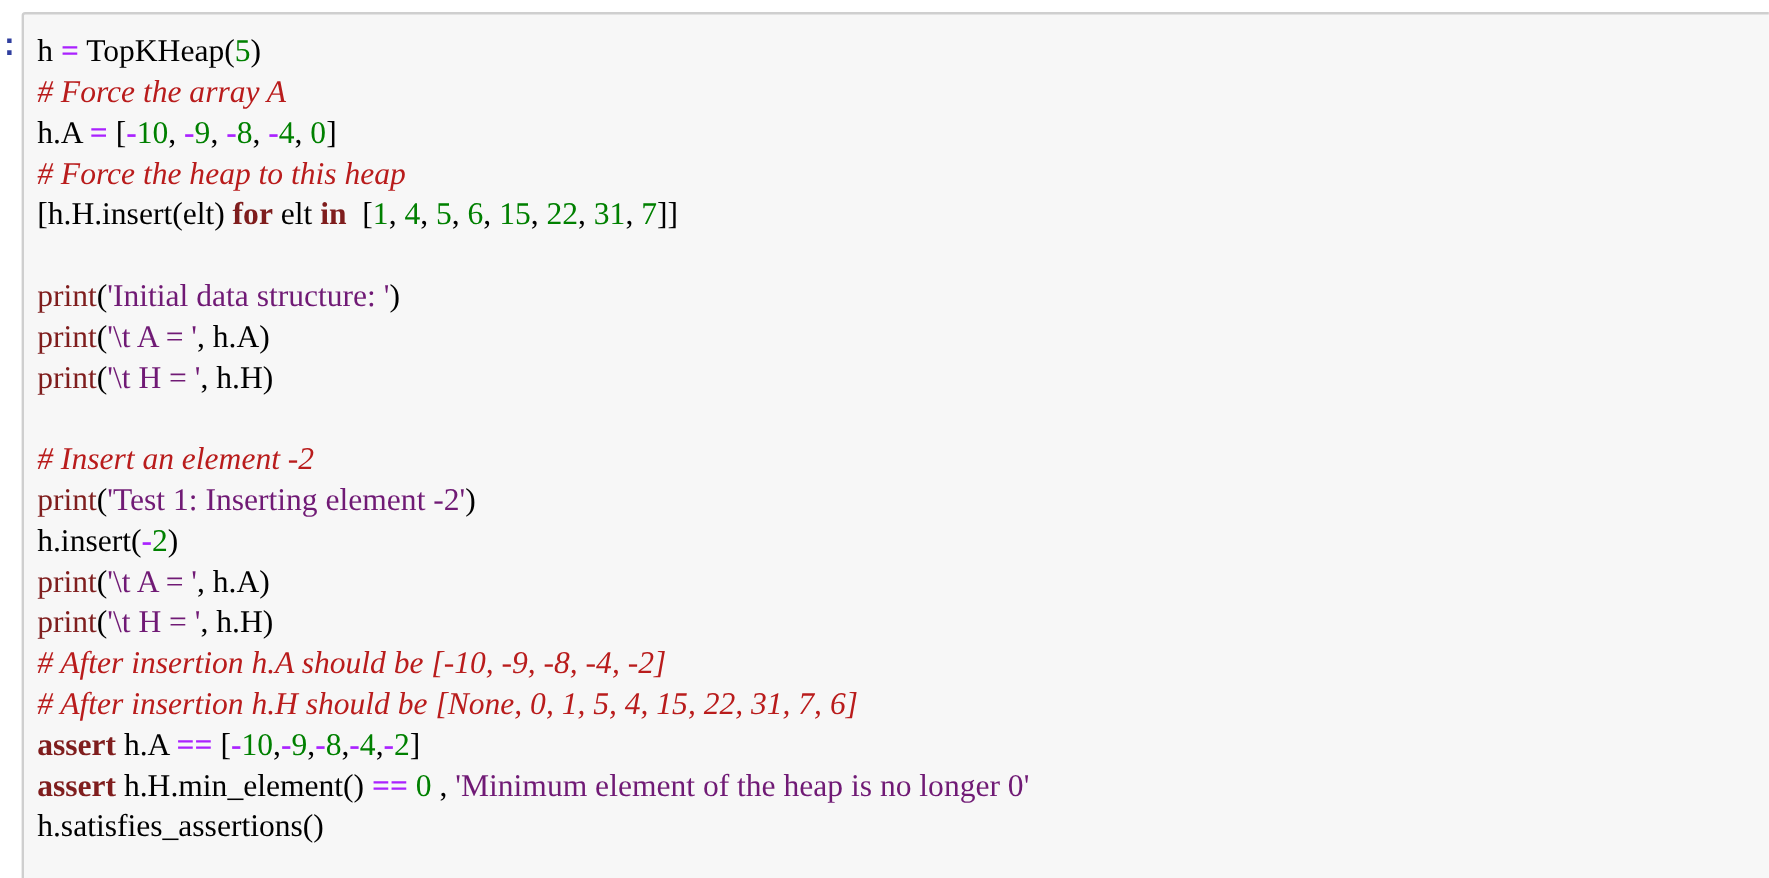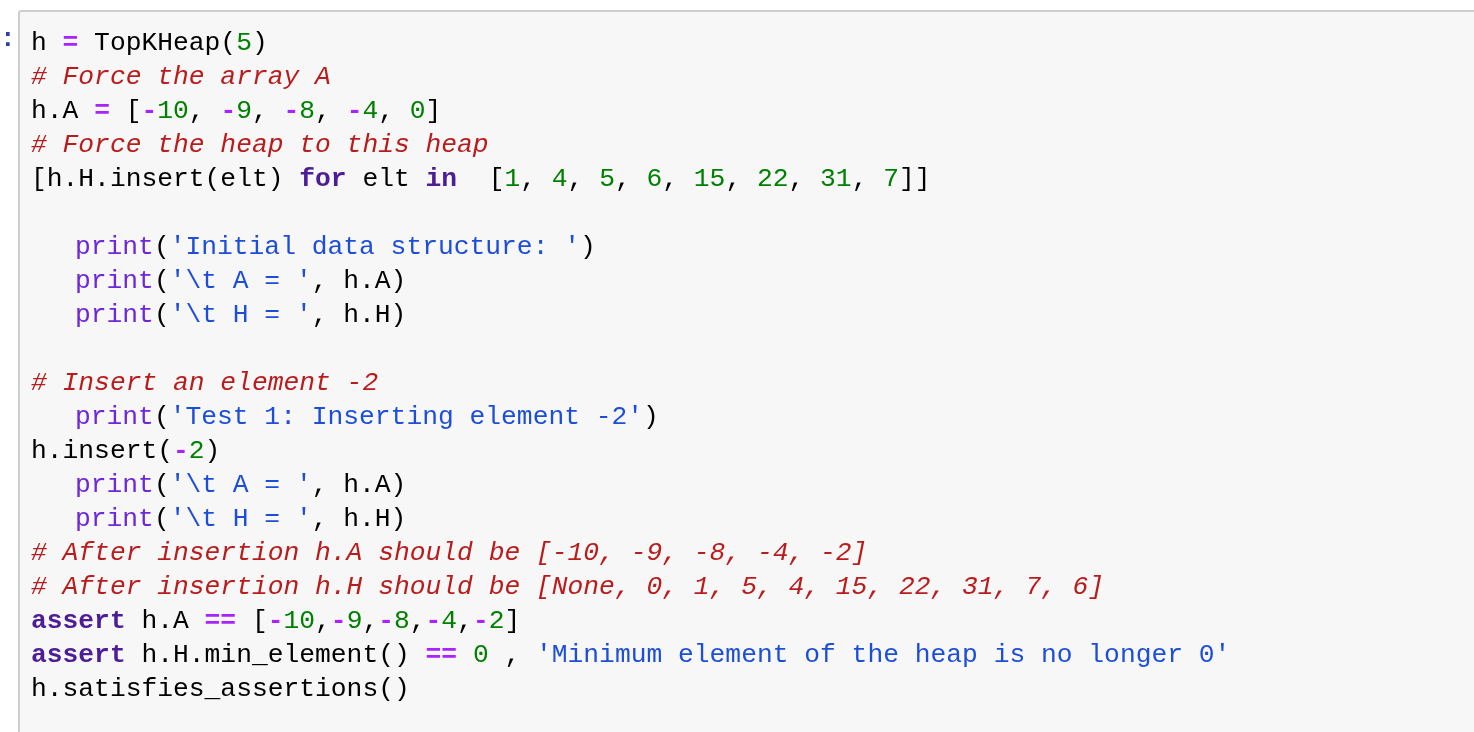--- a/index.html
+++ b/index.html
@@ -12,26 +12,26 @@
   .cell {
     position: absolute; left: 18px; top: 10px; width: 1480px; height: 760px;
     background: #f7f7f7; border: 2px solid #cfcfcf; border-radius: 3px;
     box-sizing: border-box;
   }
   .code {
     position: absolute; left: 11px; top: 14px; margin: 0;
     font-family: "Liberation Mono", monospace; font-size: 26.3px; line-height: 34px;
     color: #000000; white-space: pre;
   }
-  .line { display: block; height: 34px; white-space: pre; }
-  .kw { color: #4c1d95; font-weight: bold; }
-  .bi { color: #6d28d9; margin-left: 44px; }
+  .line { display: block; height: 34px; white-space: pre; font-family: Liberation Serif, serif; }
+  .kw { color: #7f1d1d; font-weight: bold; }
+  .bi { color: #7f1d1d; }
   .num { color: #008000; }
   .op { color: #AA22FF; font-weight: bold; }
-  .str { color: #1d4ed8; }
+  .str { color: #701a75; }
   .com { color: #b91c1c; font-style: italic; }
 </style>
 </head>
 <body>
 
 <div class="prompt">:</div>
 
 <div class="cell">
   <div class="code" id="code"><span class="line"><span>h </span><span class="op">=</span><span> TopKHeap(</span><span class="num">5</span><span>)</span></span><span class="line"><span class="com"># Force the array A</span></span><span class="line"><span>h.A </span><span class="op">=</span><span> [</span><span class="op">-</span><span class="num">10</span><span>, </span><span class="op">-</span><span class="num">9</span><span>, </span><span class="op">-</span><span class="num">8</span><span>, </span><span class="op">-</span><span class="num">4</span><span>, </span><span class="num">0</span><span>]</span></span><span class="line"><span class="com"># Force the heap to this heap</span></span><span class="line"><span>[h.H.insert(elt) </span><span class="kw">for</span><span> elt </span><span class="kw">in</span><span>  [</span><span class="num">1</span><span>, </span><span class="num">4</span><span>, </span><span class="num">5</span><span>, </span><span class="num">6</span><span>, </span><span class="num">15</span><span>, </span><span class="num">22</span><span>, </span><span class="num">31</span><span>, </span><span class="num">7</span><span>]]</span></span><span class="line"></span><span class="line"><span class="bi">print</span><span>(</span><span class="str">'Initial data structure: '</span><span>)</span></span><span class="line"><span class="bi">print</span><span>(</span><span class="str">'\t A = '</span><span>, h.A)</span></span><span class="line"><span class="bi">print</span><span>(</span><span class="str">'\t H = '</span><span>, h.H)</span></span><span class="line"></span><span class="line"><span class="com"># Insert an element -2</span></span><span class="line"><span class="bi">print</span><span>(</span><span class="str">'Test 1: Inserting element -2'</span><span>)</span></span><span class="line"><span>h.insert(</span><span class="op">-</span><span class="num">2</span><span>)</span></span><span class="line"><span class="bi">print</span><span>(</span><span class="str">'\t A = '</span><span>, h.A)</span></span><span class="line"><span class="bi">print</span><span>(</span><span class="str">'\t H = '</span><span>, h.H)</span></span><span class="line"><span class="com"># After insertion h.A should be [-10, -9, -8, -4, -2]</span></span><span class="line"><span class="com"># After insertion h.H should be [None, 0, 1, 5, 4, 15, 22, 31, 7, 6]</span></span><span class="line"><span class="kw">assert</span><span> h.A </span><span class="op">==</span><span> [</span><span class="op">-</span><span class="num">10</span><span>,</span><span class="op">-</span><span class="num">9</span><span>,</span><span class="op">-</span><span class="num">8</span><span>,</span><span class="op">-</span><span class="num">4</span><span>,</span><span class="op">-</span><span class="num">2</span><span>]</span></span><span class="line"><span class="kw">assert</span><span> h.H.min_element() </span><span class="op">==</span><span> </span><span class="num">0</span><span> , </span><span class="str">'Minimum element of the heap is no longer 0'</span></span><span class="line"><span>h.satisfies_assertions()</span></span></div>
 </div>

